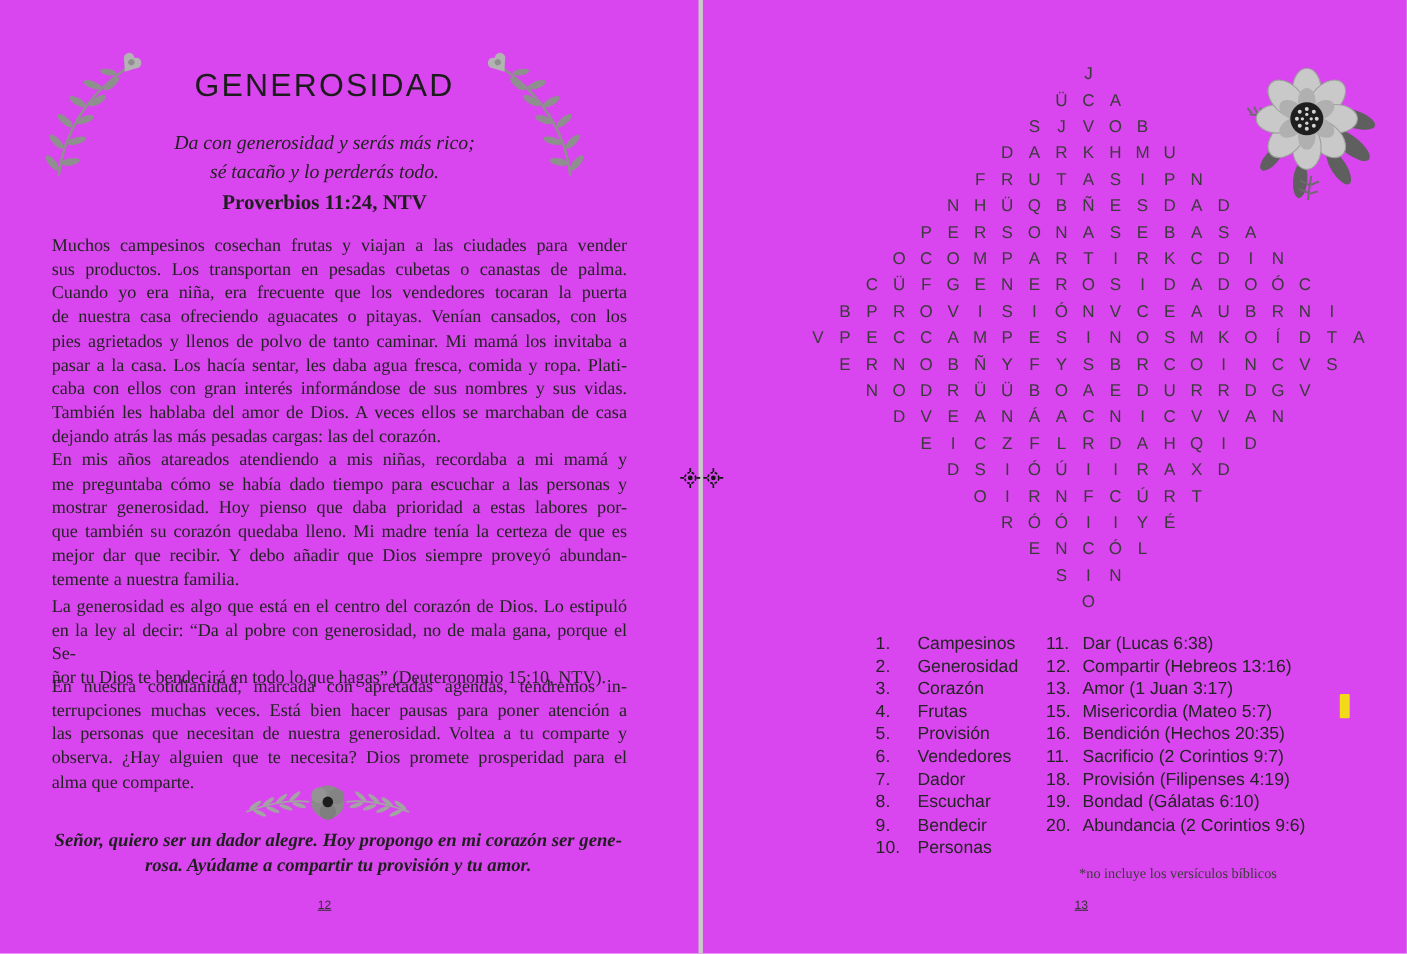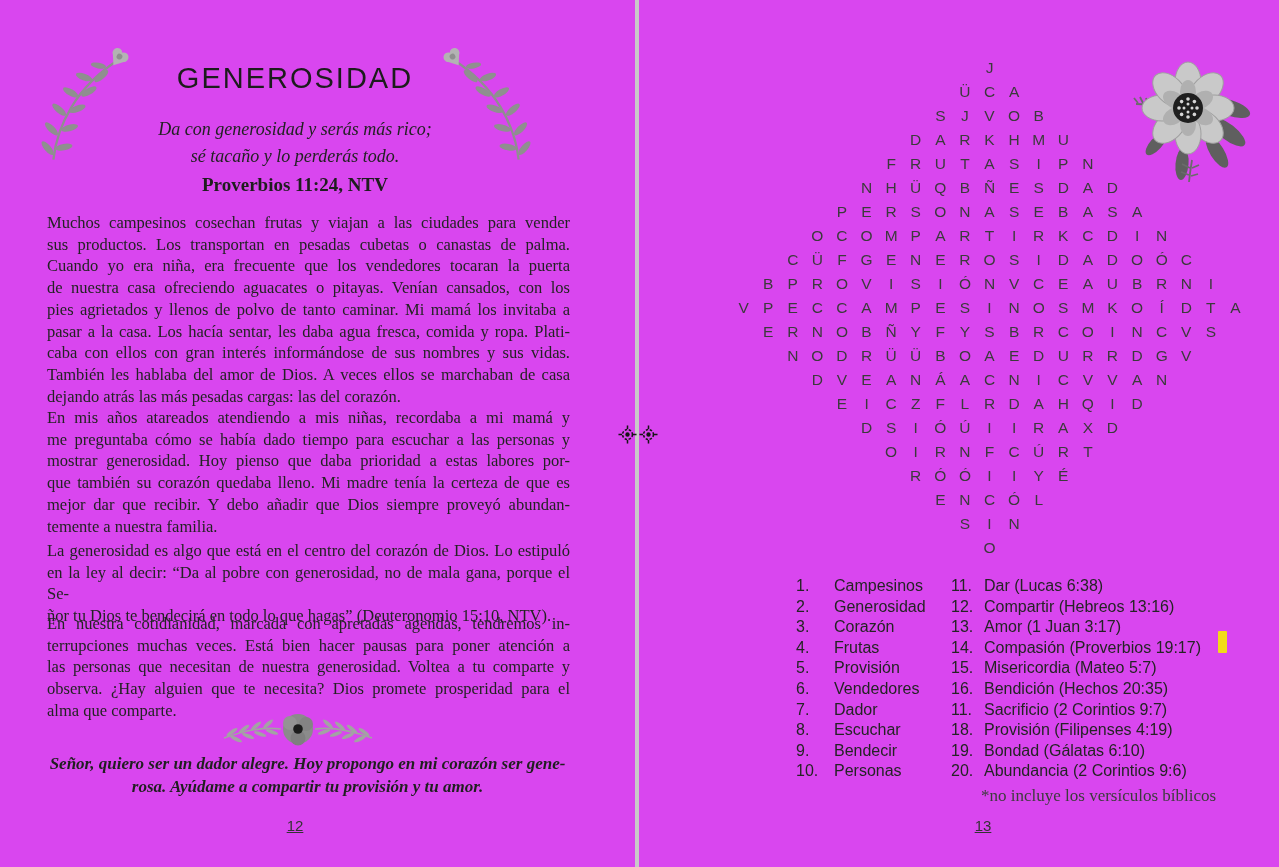--- a/index.html
+++ b/index.html
@@ -18,41 +18,41 @@
   .reference{position:absolute;left:35px;top:174px;width:520px;text-align:center;
          font-family:"Liberation Serif",serif;font-weight:bold;font-size:19px;color:#1e1e1e;}
   .para{position:absolute;left:47px;width:523px;font-family:"Liberation Serif",serif;
         font-size:16.5px;line-height:21.7px;color:#232323;}
   .tl{text-align:justify;text-align-last:justify;white-space:normal;}
   .para .tl:last-child{text-align-last:left;}
   .p1{top:212px;} .p2{top:407px;} .p3{top:540px;} .p4{top:613px;}
   .prayer{position:absolute;left:40px;top:752px;width:535px;text-align:center;
           font-family:"Liberation Serif",serif;font-style:italic;font-weight:bold;
           font-size:17px;line-height:23px;color:#1f1f1f;}
-  .pagenum{position:absolute;font-family:"Liberation Sans",sans-serif;font-size:15px;
+  .pagenum{position:absolute;font-family:"Liberation Sans",sans-serif;font-size:11px;
            color:#333;text-align:center;text-decoration:underline;}
   .pagenum.left{left:240px;top:817px;width:110px;}
   .pagenum.right{left:933px;top:817px;width:100px;}
 
   
   .puzzle{position:absolute;left:731px;top:56px;width:517px;}
   .prow{display:flex;justify-content:center;height:24px;}
   .cell{width:24.6px;text-align:center;font-family:"Liberation Sans",sans-serif;
         font-size:15.5px;font-weight:500;color:#3b3b3b;line-height:24px;}
 
   
   .wcol{position:absolute;top:576px;font-family:"Liberation Sans",sans-serif;
         font-size:16px;color:#242424;}
   .wcol.leftcol{left:796px;}
   .wcol.rightcol{left:951px;}
   .witem{display:flex;height:20.6px;line-height:20.6px;}
   .leftcol .wnum{min-width:38px;}
   .rightcol .wnum{min-width:33px;}
   .footnote{position:absolute;left:981px;top:786px;font-family:"Liberation Serif",serif;
-            font-size:17px;color:#3c3c3c;}
+            font-size:13px;color:#3c3c3c;}
 
   
   .laurel{position:absolute;width:96px;height:118px;}
   .laurel.l{left:38px;top:44px;}
   .laurel.r{left:438px;top:44px;transform:scaleX(-1);}
   .divider{position:absolute;left:218px;top:708px;width:160px;height:42px;}
   .flower{position:absolute;left:1126px;top:46px;width:130px;height:140px;}
   .regmark{position:absolute;width:19px;height:19px;}
   .regmark.a{left:618px;top:425px;}
   .regmark.b{left:639px;top:425px;}
@@ -592,24 +592,20 @@
       </div>
         <div class="witem">
         <span class="wnum">12.</span>
         <span class="wword">Compartir (Hebreos 13:16)</span>
       </div>
         <div class="witem">
         <span class="wnum">13.</span>
         <span class="wword">Amor (1 Juan 3:17)</span>
       </div>
         <div class="witem">
-        <span class="wnum">14.</span>
-        <span class="wword">Compasión (Proverbios 19:17)</span>
-      </div>
-        <div class="witem">
         <span class="wnum">15.</span>
         <span class="wword">Misericordia (Mateo 5:7)</span>
       </div>
         <div class="witem">
         <span class="wnum">16.</span>
         <span class="wword">Bendición (Hechos 20:35)</span>
       </div>
         <div class="witem">
         <span class="wnum">11.</span>
         <span class="wword">Sacrificio (2 Corintios 9:7)</span>

